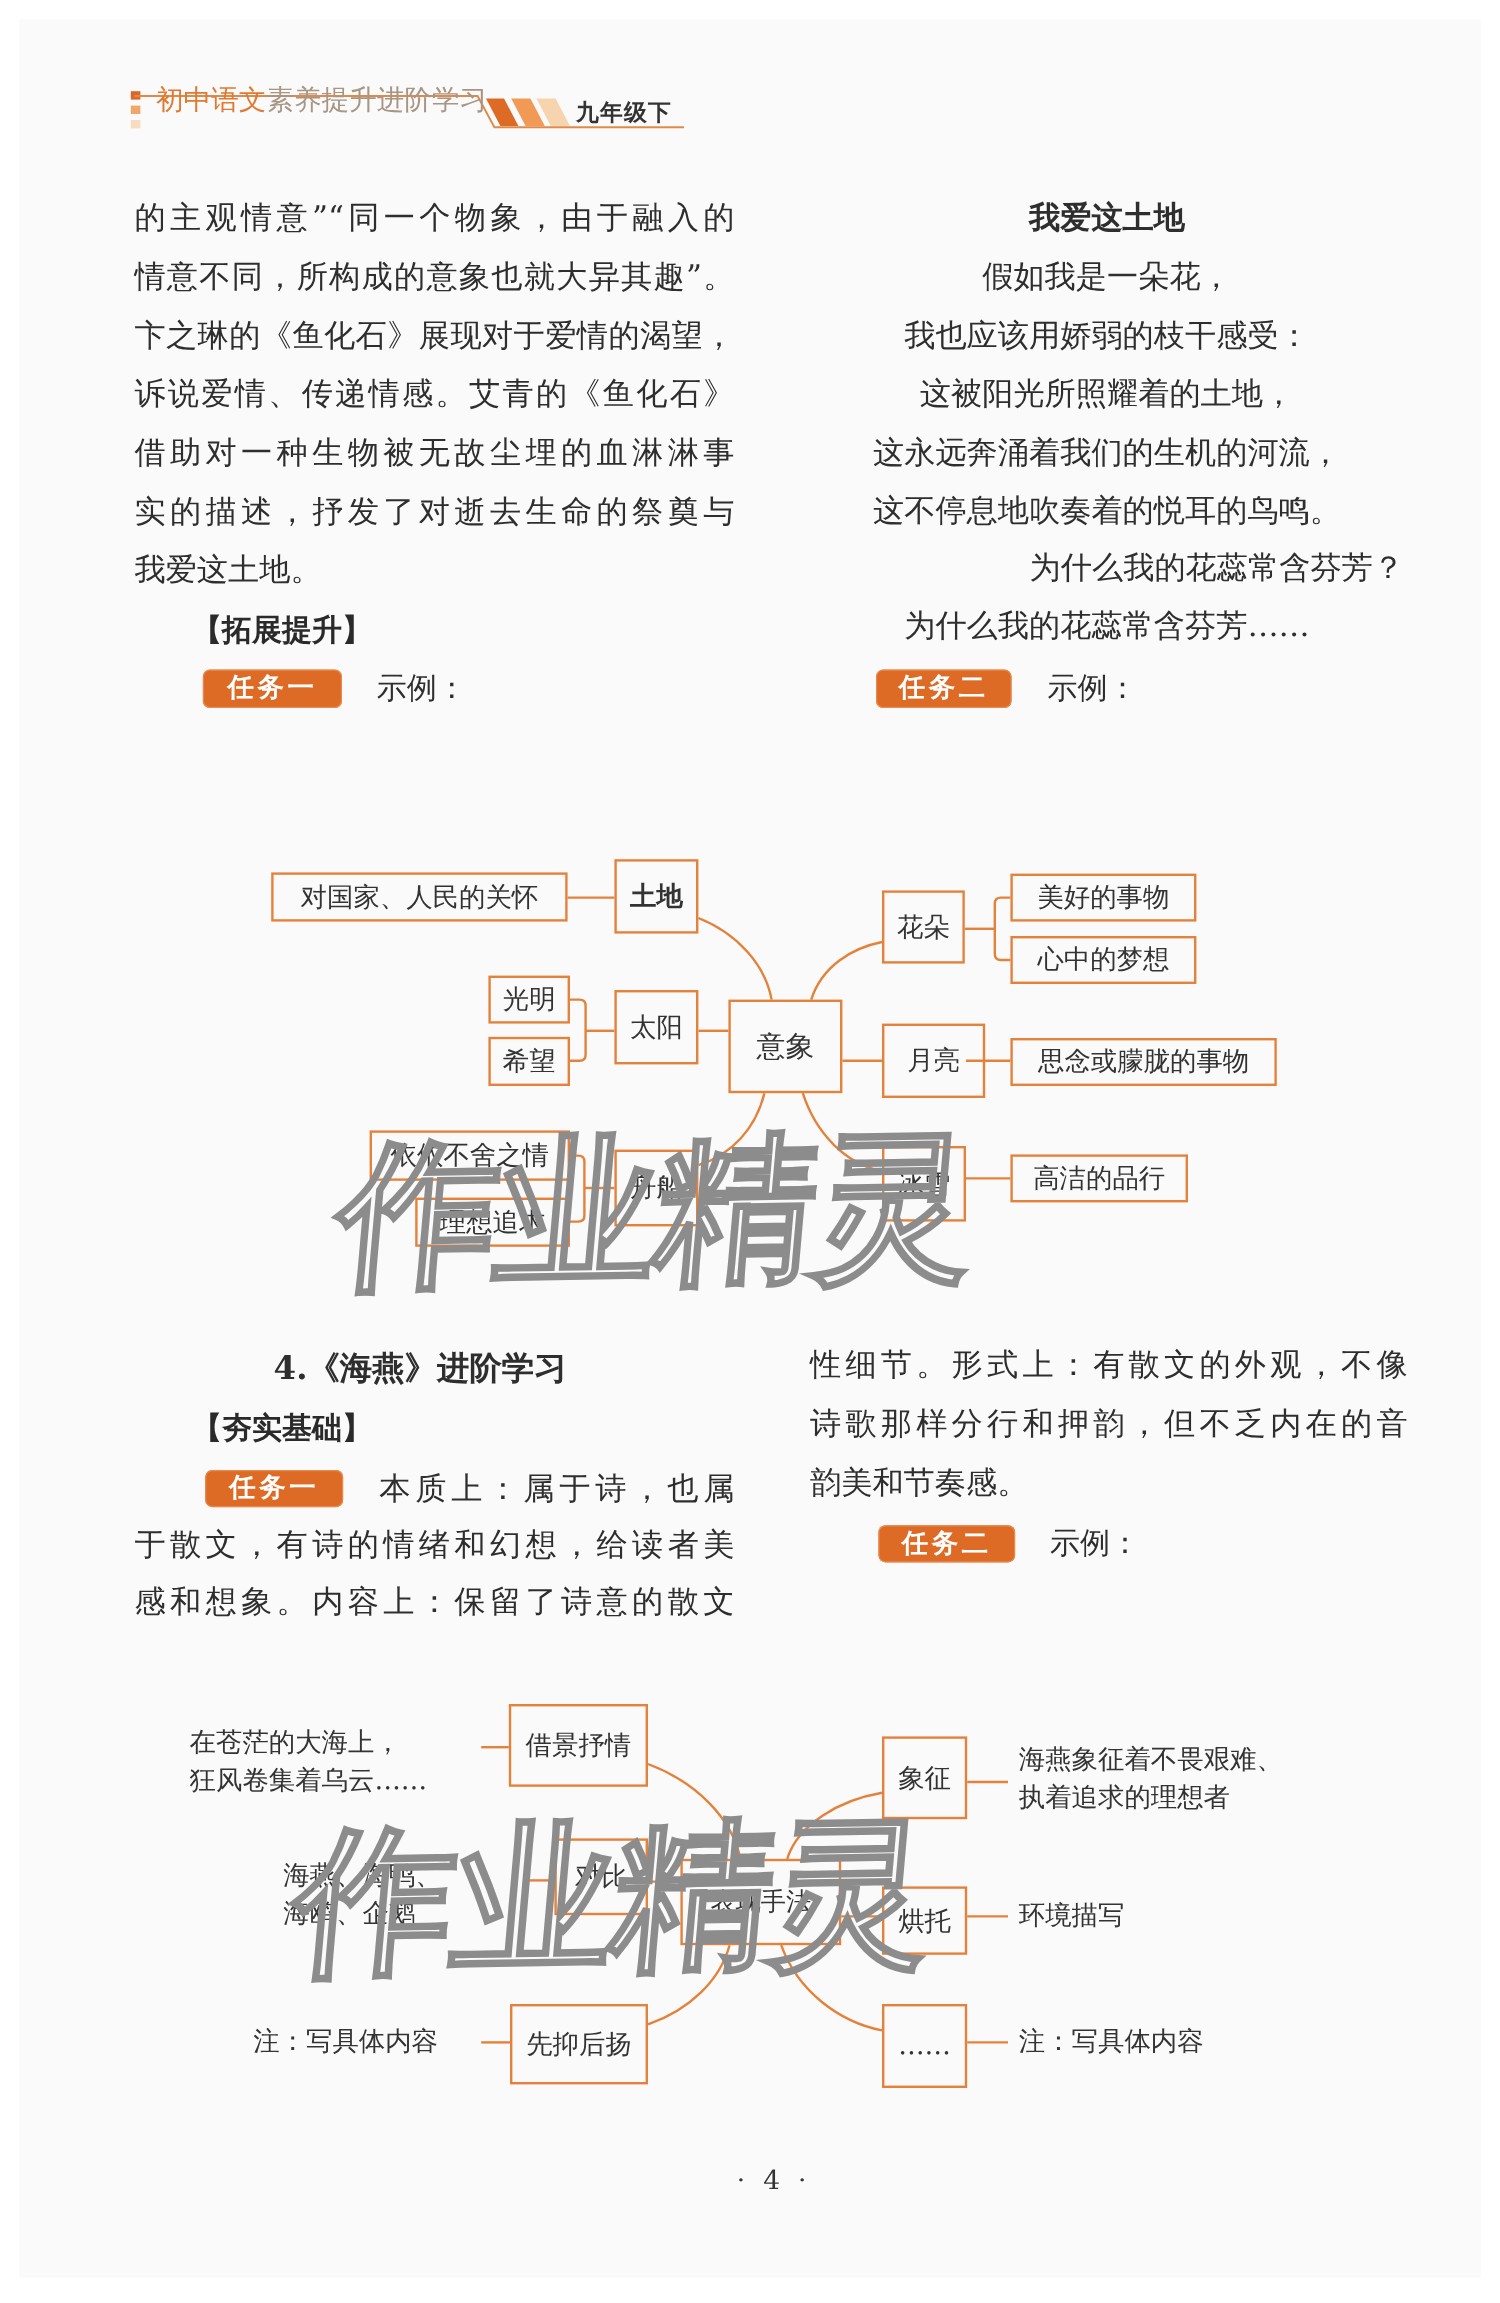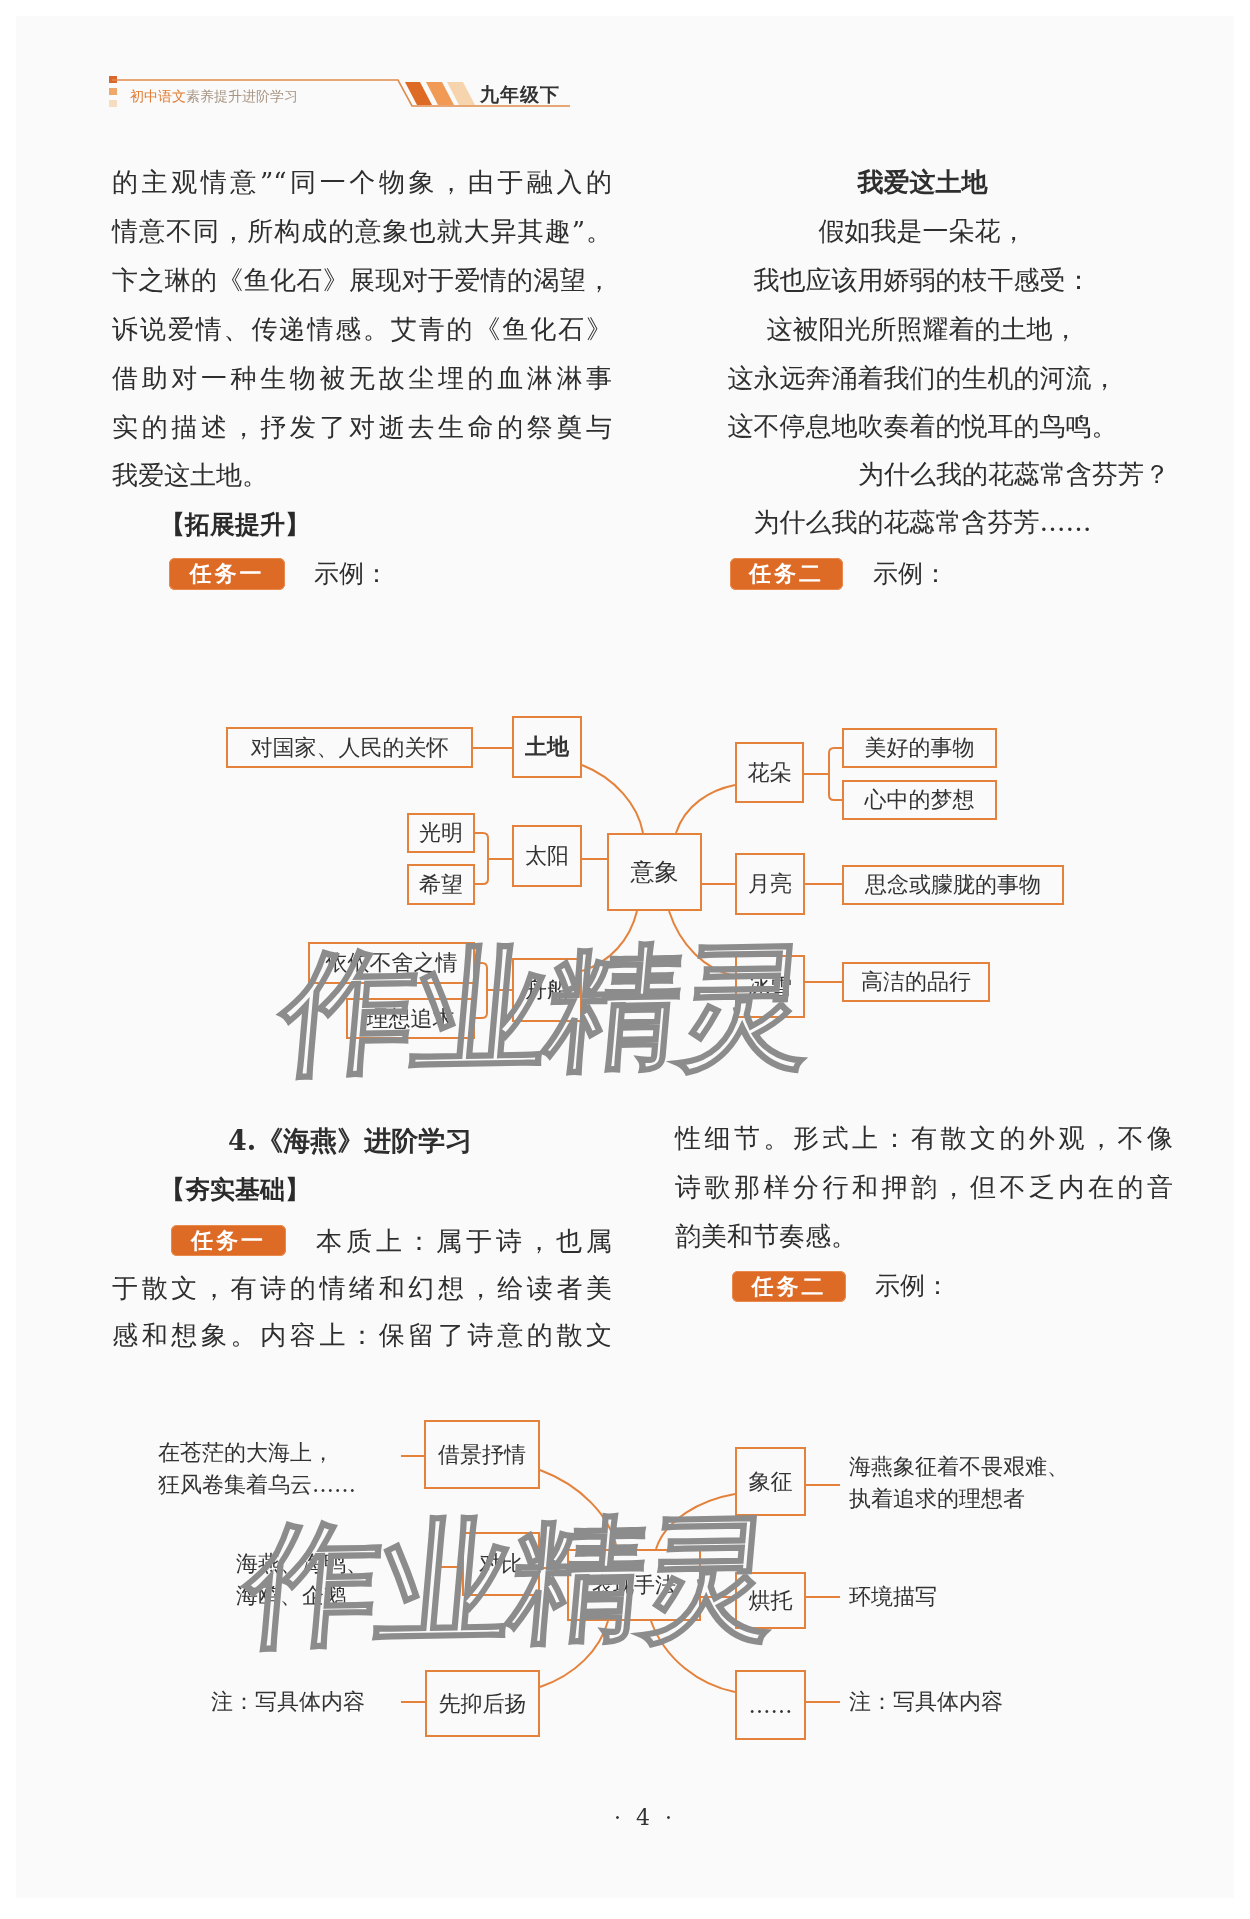--- a/index.html
+++ b/index.html
@@ -1,19 +1,19 @@
 <!DOCTYPE html>
 <html><head>
 <meta charset="utf-8">
 <style>
   html, body { margin:0; padding:0; }
   body { width:1250px; height:1919px; background:#ffffff; position:relative; overflow:hidden;
          font-family:"DejaVu Serif", serif; color:#2e2e2e; }
   .page { position:absolute; left:16px; top:16px; width:1218px; height:1882px; background:#fafafa; }
-  .hdr-text { position:absolute; top:83px; height:26px; line-height:26px; font-size:14px; white-space:nowrap; }
+  .hdr-text { position:absolute; top:71px; height:26px; line-height:26px; font-size:23px; white-space:nowrap; }
   .hdr-hl { color:#e07a30; }
   .hdr-rest { color:#a89584; }
   .hdr-grade { position:absolute; left:480px; top:81px; height:26px; line-height:26px; font-size:19px; font-weight:bold; color:#333; letter-spacing:1px; }
 
   .pl { position:absolute; height:40px; line-height:40px; font-size:26px; white-space:nowrap;
         text-align:justify; text-align-last:justify; }
   .pl-left { text-align:left; text-align-last:left; }
   .poem { position:absolute; left:675px; width:495px; height:40px; line-height:40px; font-size:26px;
           text-align:center; white-space:nowrap; }
   .poem-title { font-weight:bold; }
@@ -119,21 +119,21 @@
 <div class="node" style="left:407px;top:813px;width:68px;height:40px;">光明</div>
 <div class="node" style="left:407px;top:864px;width:68px;height:41px;">希望</div>
 <div class="node" style="left:512px;top:825px;width:70px;height:62px;">太阳</div>
 <div class="node" style="left:607px;top:833px;width:95px;height:78px;font-size:24px;">意象</div>
 <div class="node" style="left:308px;top:942px;width:167px;height:42px;">依依不舍之情</div>
 <div class="node" style="left:346px;top:998px;width:129px;height:41px;">理想追求</div>
 <div class="node" style="left:512px;top:958px;width:70px;height:64px;">舟船</div>
 <div class="node" style="left:735px;top:742px;width:69px;height:61px;">花朵</div>
 <div class="node" style="left:842px;top:728px;width:155px;height:40px;">美好的事物</div>
 <div class="node" style="left:842px;top:780px;width:155px;height:40px;">心中的梦想</div>
-<div class="node" style="left:735px;top:853px;width:70px;height:62px;">月亮</div>
+<div class="node" style="left:735px;top:853px;width:86px;height:62px;">月亮</div>
 <div class="node" style="left:842px;top:865px;width:222px;height:40px;">思念或朦胧的事物</div>
 <div class="node" style="left:735px;top:955px;width:70px;height:63px;">冰雪</div>
 <div class="node" style="left:842px;top:962px;width:148px;height:40px;">高洁的品行</div>
 
 <div class="wm" style="left:282px;top:920px;">作业精灵</div>
 
 <div class="sec-title" style="top:1121px;">4.《海燕》进阶学习</div>
 <div class="subhead" style="top:1170px;">【夯实基础】</div>
 <div class="badge" style="left:171px;top:1225px;width:115px;height:31px;line-height:31px;">任务一</div>
 <div class="pl" style="left:316px;width:296px;top:1221px;">本质上：属于诗，也属</div>

